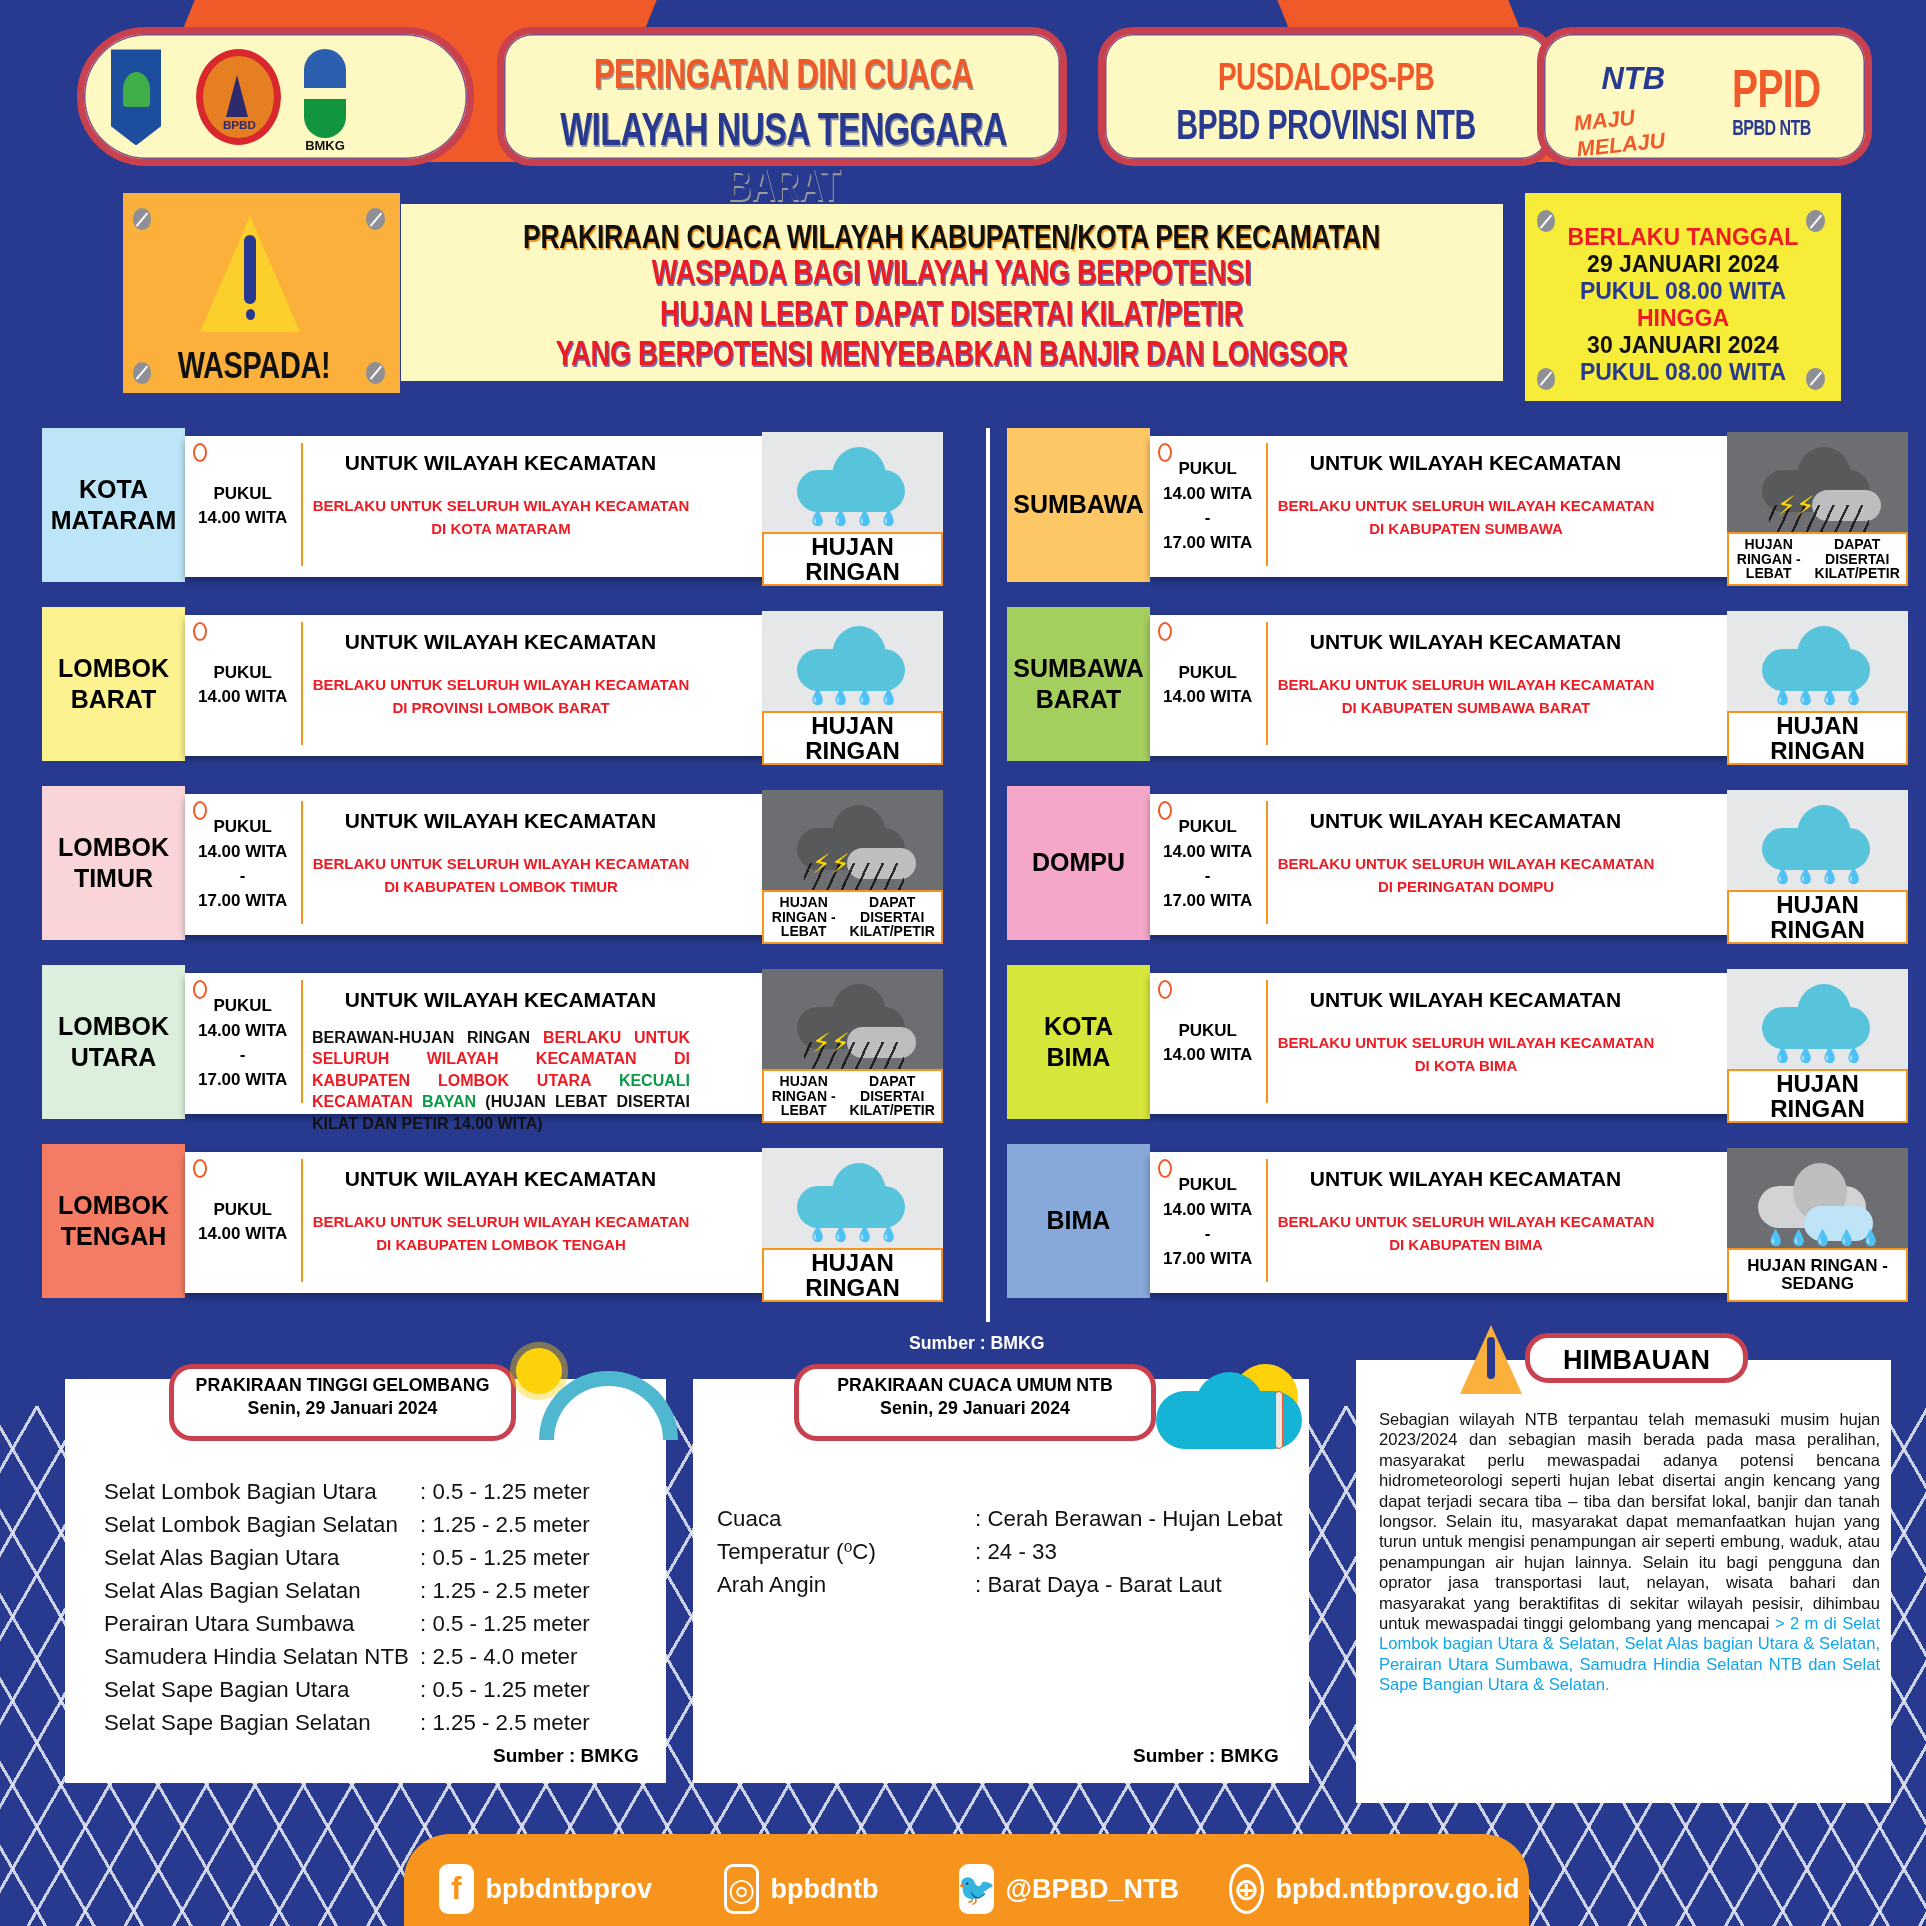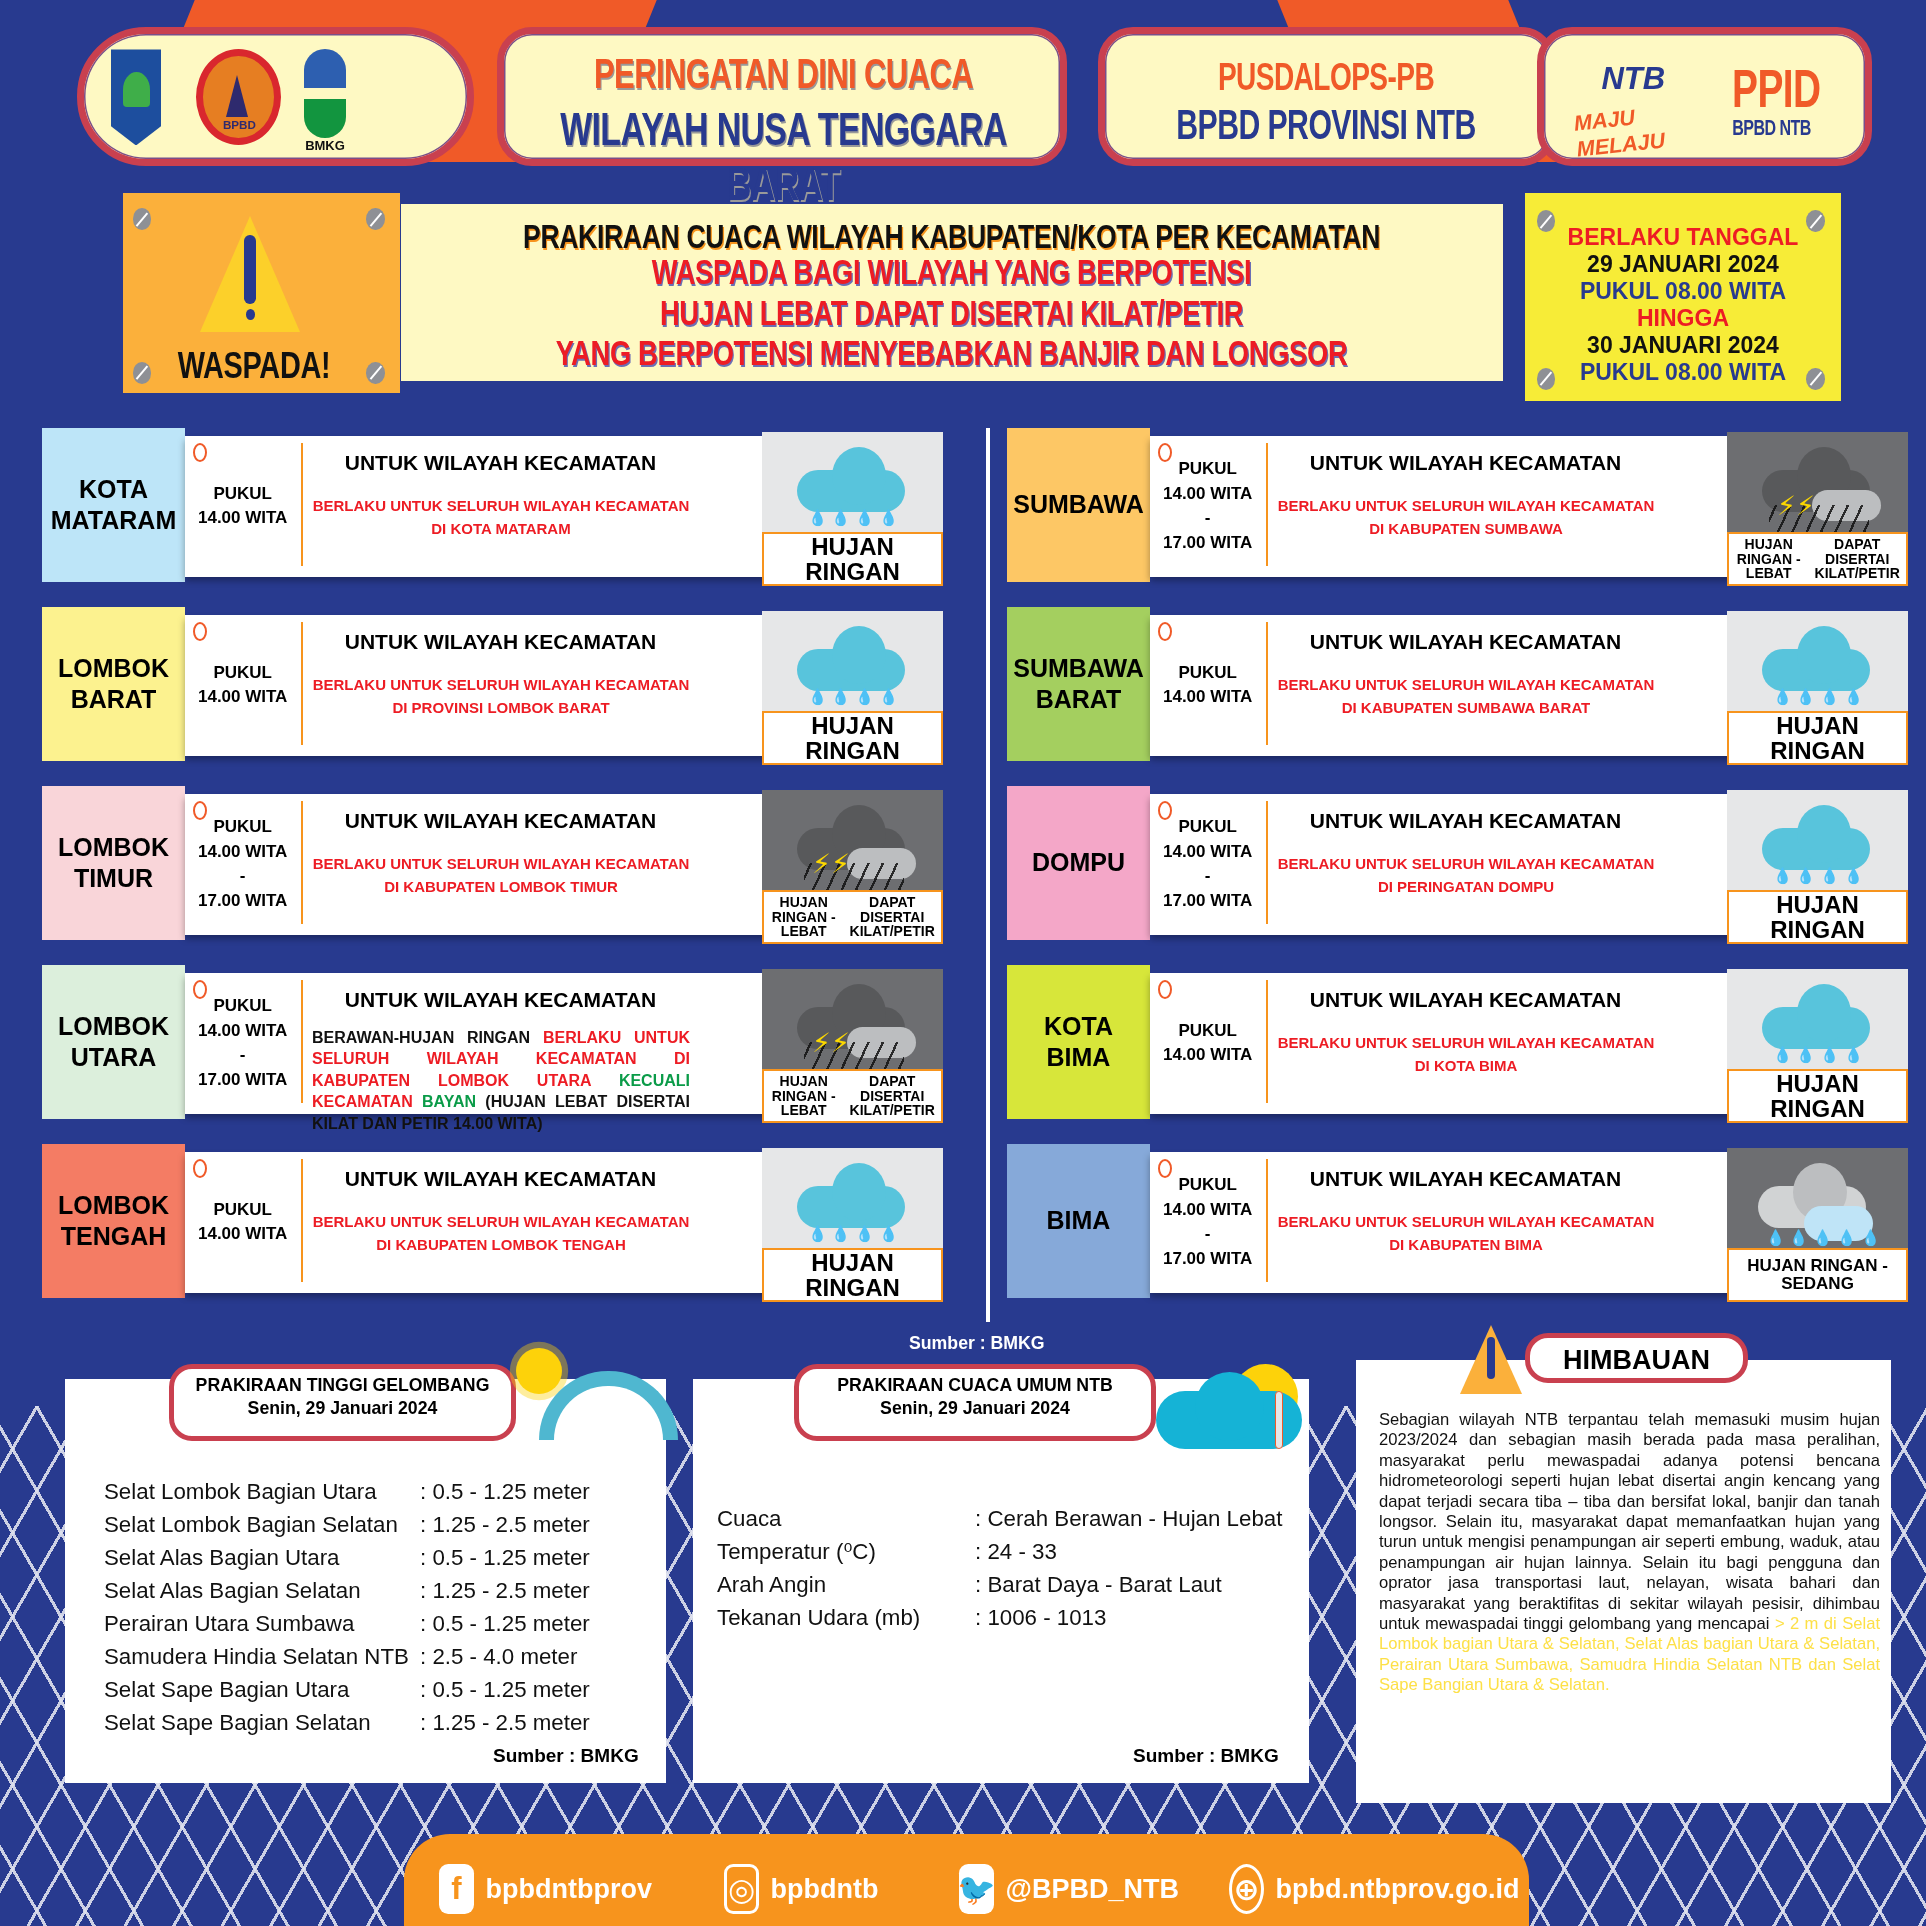--- a/index.html
+++ b/index.html
@@ -43,21 +43,21 @@
 .drops{position:absolute;left:46px;top:77px;font-size:15.4px;color:#29a9e0;letter-spacing:4.6px}
 .bolt{position:absolute;font-size:27px;color:#fcd800}
 .rain-lines{position:absolute;left:42px;top:73px;width:100px;height:46px;background:repeating-linear-gradient(115deg,transparent 0 5.4px,#111 5.4px 7.7px,transparent 7.7px 13px);opacity:.85}
 .info-paper{position:absolute;background:#fff}
 .info-title{position:absolute;background:#fff;border:5.4px solid #c9404f;border-radius:23px;text-align:center;font-weight:900;font-size:17.7px;line-height:1.3;padding-top:4.6px}
 .kv{position:absolute;font-size:22.3px;line-height:33px;color:#111}
 .kv .row{display:flex}
 .kv .k{white-space:nowrap}
 .src{position:absolute;font-weight:900;font-size:19px}
 .himb-text{position:absolute;left:1379px;top:1410px;width:501px;font-size:16.6px;line-height:20.4px;text-align:justify;color:#111}
-.himb-text .red{color:#fde047}
+.himb-text .red{color:#0ea5e9}
 .footer{position:absolute;left:404px;top:1834px;width:1125px;height:131px;background:#f7941d;border-radius:46px 46px 0 0}
 .soc{position:absolute;top:1864px;display:flex;align-items:center;color:#fff;font-weight:900;font-size:27px}
 .soc .ic{width:35px;height:50px;border-radius:9.2px;background:#fff;color:#f7941d;display:flex;align-items:center;justify-content:center;font-size:31px;margin-right:11.6px}
 .sumber-mid{position:absolute;left:909px;top:1333px;color:#fff;font-weight:900;font-size:17.7px}
 </style>
 </head>
 <body>
 
 <div class="bg-orange-1"></div>
 <div class="bg-orange-2"></div>
@@ -533,24 +533,20 @@
       <div class="v">: Cerah Berawan - Hujan Lebat</div>
     </div>
     <div class="row">
       <div class="k" style="width: 258px;">Temperatur (⁰C)</div>
       <div class="v">: 24 - 33</div>
     </div>
     <div class="row">
       <div class="k" style="width: 258px;">Arah Angin</div>
       <div class="v">: Barat Daya - Barat Laut</div>
     </div>
-    <div class="row">
-      <div class="k" style="width: 258px;">Tekanan Udara (mb)</div>
-      <div class="v">: 1006 - 1013</div>
-    </div>
   </div>
 <div class="src" style="left:1133px;top:1745px">Sumber : BMKG</div>
 
 <div class="info-paper" style="left:1356px;top:1360px;width:535px;height:443px"></div>
 <div class="info-title" style="left:1525px;top:1333px;width:223px;height:50px;font-size:27px;padding-top:5.4px">
   <span>HIMBAUAN</span>
 </div>
 <div class="tri" style="left:1460px;top:1325px;border-left-width:31px;border-right-width:31px;border-bottom-width:69px;border-bottom-color:#fbb03b"></div>
 <div class="abs" style="left:1487px;top:1337px;width:7.7px;height:42px;border-radius:3.9px;background:#283a8f"></div>
 <div class="himb-text"><span>Sebagian wilayah NTB terpantau telah memasuki musim hujan 2023/2024 dan sebagian masih berada pada masa peralihan, masyarakat perlu mewaspadai adanya potensi bencana hidrometeorologi seperti hujan lebat disertai angin kencang yang dapat terjadi secara tiba – tiba dan bersifat lokal, banjir dan tanah longsor. Selain itu, masyarakat dapat memanfaatkan hujan yang turun untuk mengisi penampungan air seperti embung, waduk, atau penampungan air hujan lainnya. Selain itu bagi pengguna dan oprator jasa transportasi laut, nelayan, wisata bahari dan masyarakat yang beraktifitas di sekitar wilayah pesisir, dihimbau untuk mewaspadai tinggi gelombang yang mencapai </span><span class="red">&gt; 2 m di Selat Lombok bagian Utara &amp; Selatan, Selat Alas bagian Utara &amp; Selatan, Perairan Utara Sumbawa, Samudra Hindia Selatan NTB dan Selat Sape Bangian Utara &amp; Selatan.</span></div>

